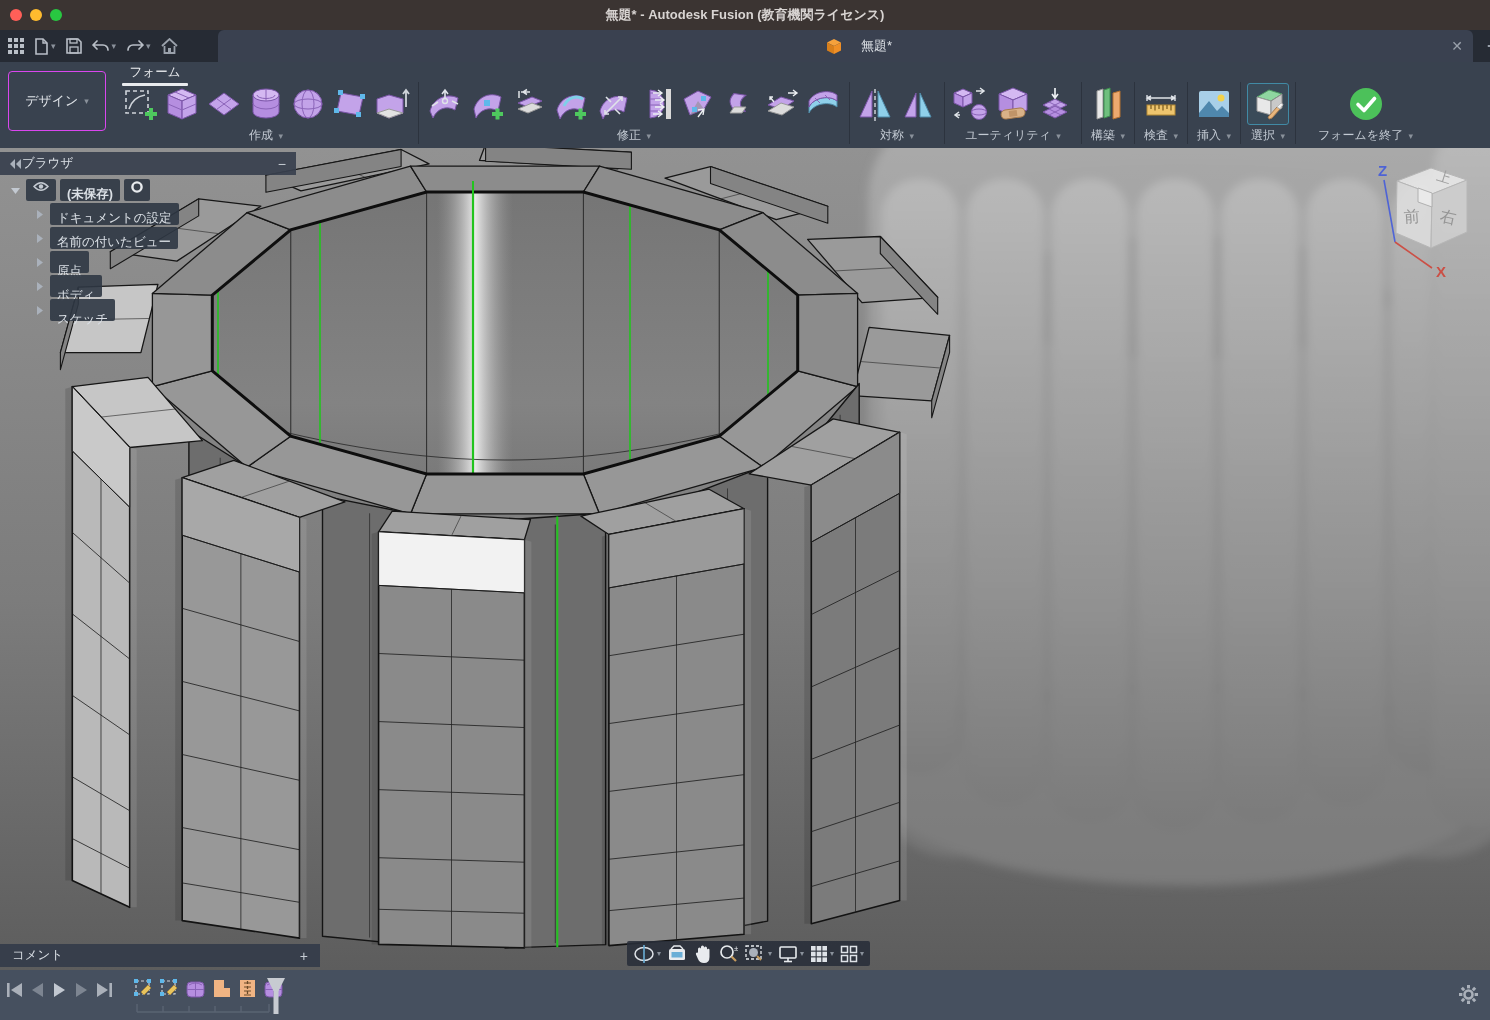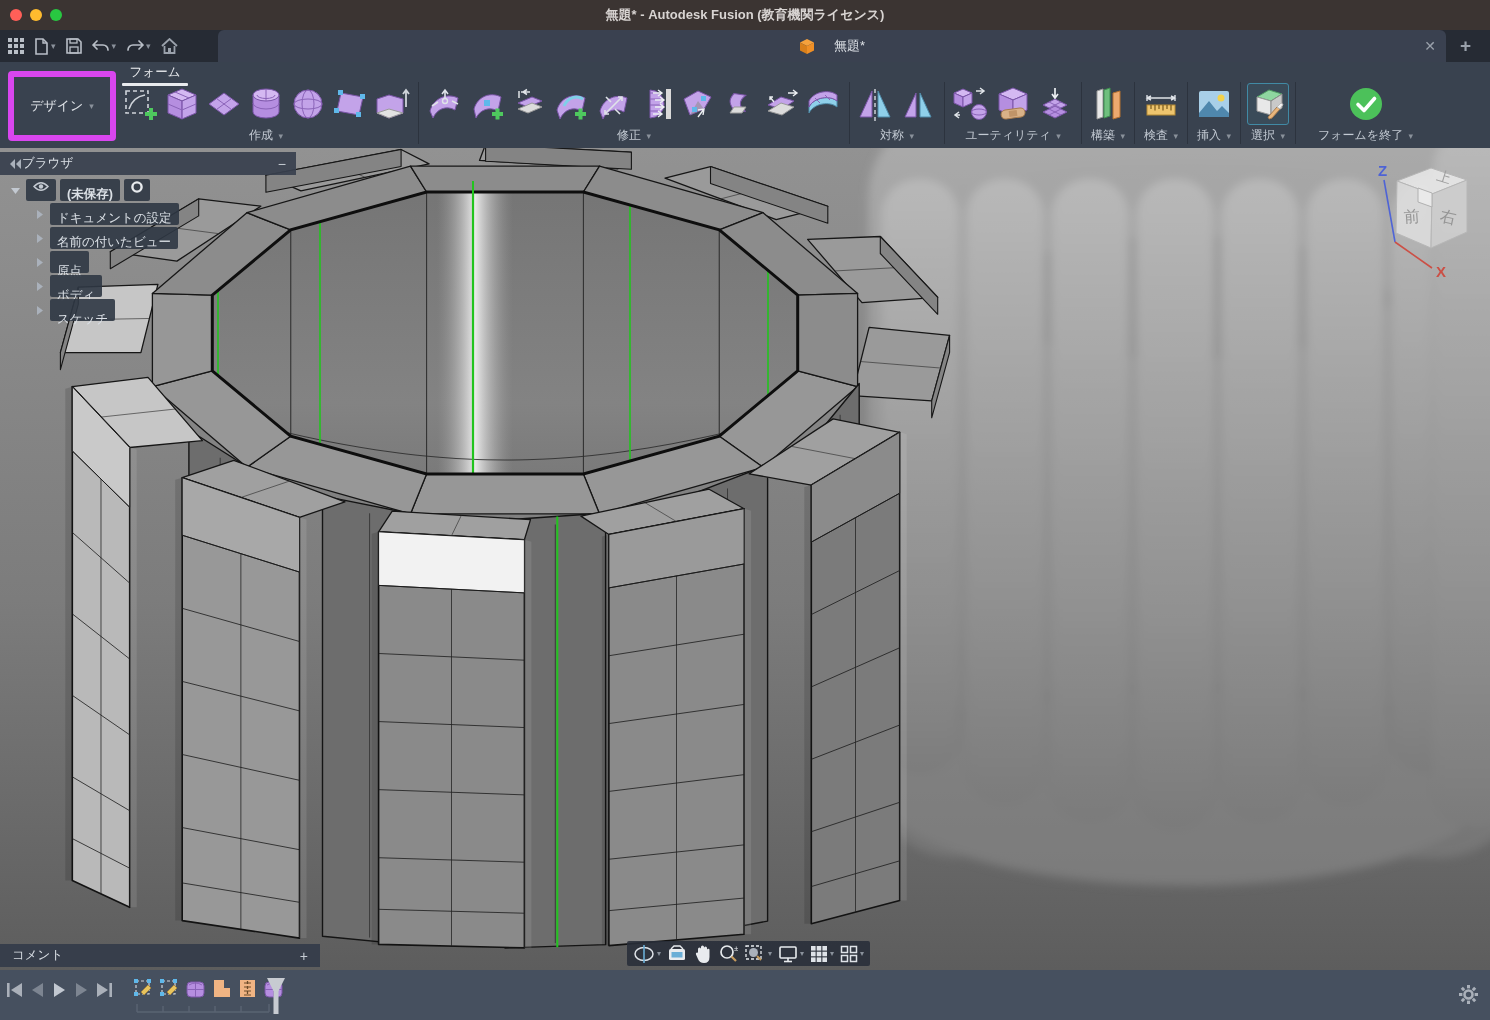--- a/index.html
+++ b/index.html
@@ -10,29 +10,29 @@
   .titlebar{position:absolute;left:0;top:0;width:100%;height:30px;background:#3b3432;
     display:flex;align-items:center;}
   .traffic{display:flex;gap:8px;margin-left:10px;}
   .tl{width:12px;height:12px;border-radius:50%;}
   .title{position:absolute;left:0;right:0;text-align:center;color:#d8d4d2;font-size:13px;font-weight:bold;}
   
   .appbar{position:absolute;left:0;top:30px;width:100%;height:32px;background:#262b34;display:flex;align-items:stretch;}
   .ab-left{display:flex;align-items:center;gap:6px;padding:0 6px;width:206px;flex:none;}
   .ab-btn{display:flex;align-items:center;border:none;background:none;padding:2px;cursor:pointer;}
   .caret{color:#8a919b;font-size:9px;margin-left:2px;}
-  .doc-tab{flex:none;width:1228px;background:#3a4150;border-radius:6px 6px 0 0;display:flex;align-items:center;justify-content:center;position:relative;color:#dde1e6;font-size:13px;gap:19px;}
+  .doc-tab{flex:none;width:1228px;background:#3a4150;border-radius:6px 6px 0 0;display:flex;align-items:center;justify-content:center;position:relative;color:#dde1e6;font-size:13px;gap:19px;padding-left:27px;}
   .tab-close{position:absolute;right:10px;color:#9aa1ab;font-size:14px;cursor:pointer;}
   .ab-right{display:flex;align-items:center;gap:13px;padding:0 12px 0 14px;flex:1;}
   .newtab{color:#9aa1ab;font-size:19px;font-weight:bold;cursor:pointer;}
   .circ{width:21px;height:21px;border-radius:50%;border:1.6px solid #99a0aa;display:flex;align-items:center;justify-content:center;color:#99a0aa;font-size:12px;font-weight:bold;}
   .avatar{width:24px;height:24px;border-radius:50%;background:radial-gradient(circle at 50% 35%,#e8d9b8 0 30%,#6f6046 55%,#2e2a22 100%);border:1px solid #555;}
   
   .ribbon{position:absolute;left:0;top:62px;width:100%;height:86px;background:#39424f;}
-  .ws-btn{position:absolute;left:8px;top:9px;width:96px;height:58px;border:6px solid #d946ef;border-radius:4px;color:#dfe3e8;font-size:13px;display:flex;align-items:center;justify-content:center;gap:4px;cursor:pointer;}
+  .ws-btn{position:absolute;left:8px;top:9px;width:96px;height:58px;border:1px solid #d946ef;border-radius:4px;color:#dfe3e8;font-size:13px;display:flex;align-items:center;justify-content:center;gap:4px;cursor:pointer;}
   .ctx-tab{position:absolute;left:122px;top:2px;width:66px;text-align:center;color:#eceef1;font-size:12.5px;}
   .ctx-underline{margin-top:2px;height:3px;background:#e9ebee;border-radius:1px;}
   .groups{position:absolute;left:114px;top:20px;display:flex;height:62px;}
   .rgroup{display:flex;flex-direction:column;align-items:center;padding:0 6px;position:relative;}
   .rgroup.sep{border-left:1px solid #2c333e;}
   .gicons{display:flex;align-items:center;height:44px;gap:2px;}
   .rbtn{background:none;border:none;padding:1px;cursor:pointer;display:flex;}
   .rbtn.sel{border:1.5px solid #418aa5;border-radius:3px;background:rgba(65,138,165,.12);}
   .glabel{margin-top:1px;color:#c3cad3;font-size:12px;cursor:pointer;white-space:nowrap;}
   .tico{width:38px;height:38px;}

